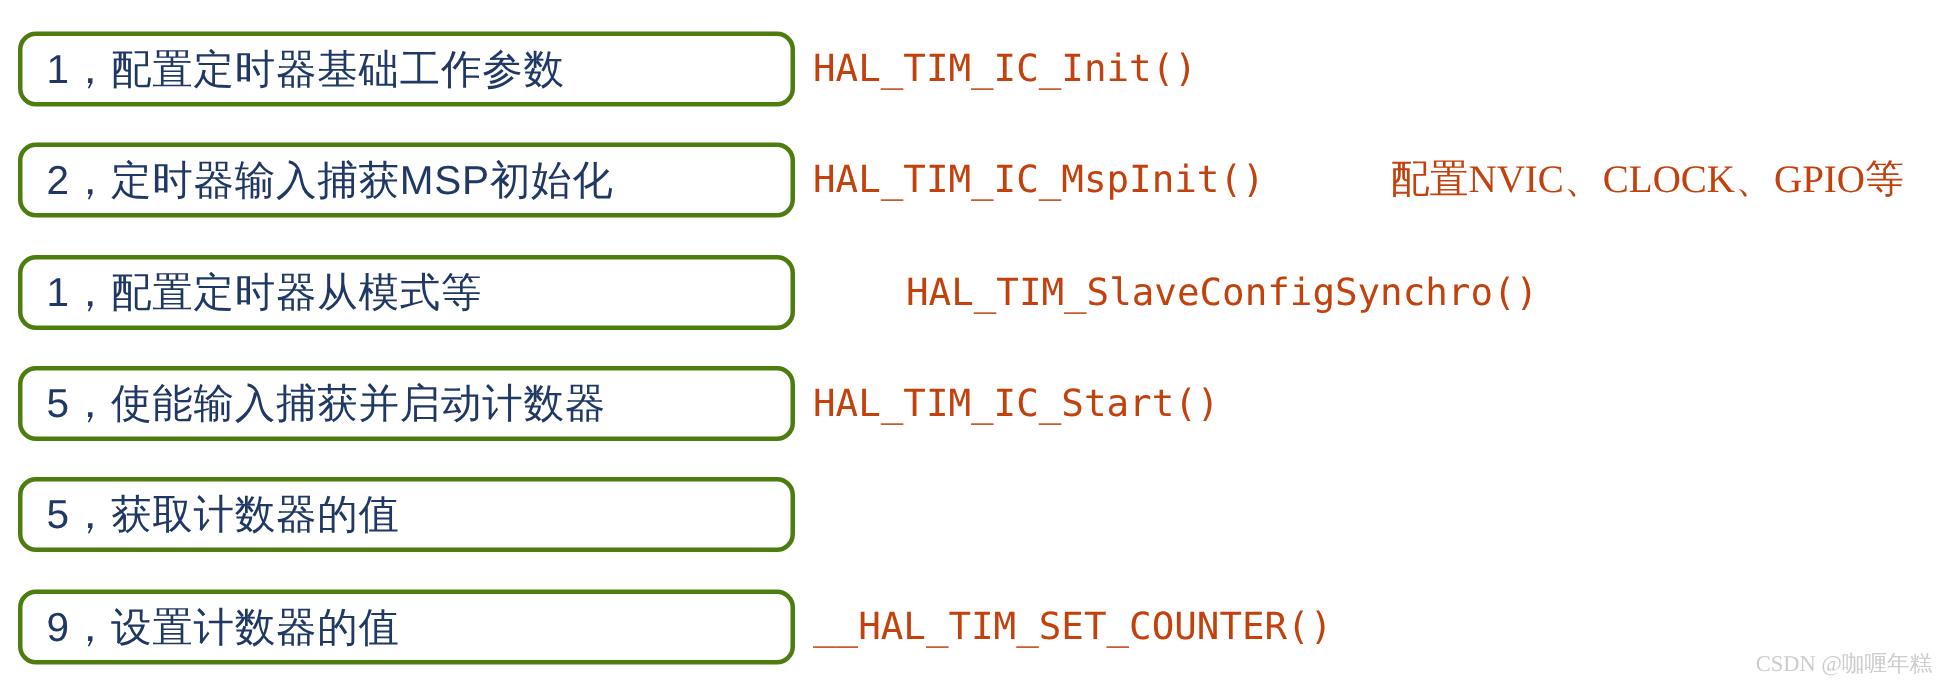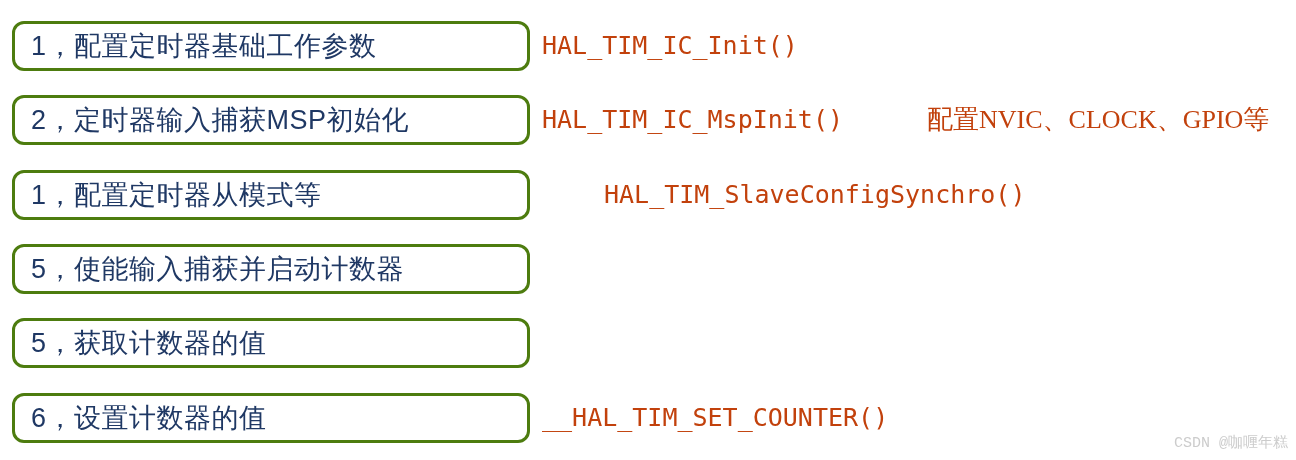--- a/index.html
+++ b/index.html
@@ -66,21 +66,21 @@
     font-size: 26px;
     color: #c2410c;
     white-space: nowrap;
   }
   .watermark {
     position: absolute;
     right: 8px;
     bottom: 8px;
     font-size: 15px;
     color: #cccccc;
-    font-family: Liberation Mono, monospace;
+    font-family: Liberation Serif, serif;
   }
 </style>
 </head>
 <body>
 
 <div class="canvas">
 
   <div class="row row-1" style="top:21px">
     <div class="step-box">
       <span class="step-label">1，配置定时器基础工作参数</span>
@@ -100,30 +100,31 @@
     <div class="step-box">
       <span class="step-label">1，配置定时器从模式等</span>
     </div>
     <span class="func">HAL_TIM_SlaveConfigSynchro()</span>
   </div>
 
   <div class="row row-4" style="top:244px">
     <div class="step-box">
       <span class="step-label">5，使能输入捕获并启动计数器</span>
     </div>
+    <span class="func">HAL_TIM_IC_Start()</span>
   </div>
 
   <div class="row row-5" style="top:318px">
     <div class="step-box">
       <span class="step-label">5，获取计数器的值</span>
     </div>
   </div>
 
   <div class="row row-6" style="top:393px">
     <div class="step-box">
-      <span class="step-label">6，设置计数器的值</span>
+      <span class="step-label">9，设置计数器的值</span>
     </div>
     <span class="func">__HAL_TIM_SET_COUNTER()</span>
   </div>
 
   <div class="watermark">CSDN @咖喱年糕</div>
 
 </div>
 
 </body></html>

